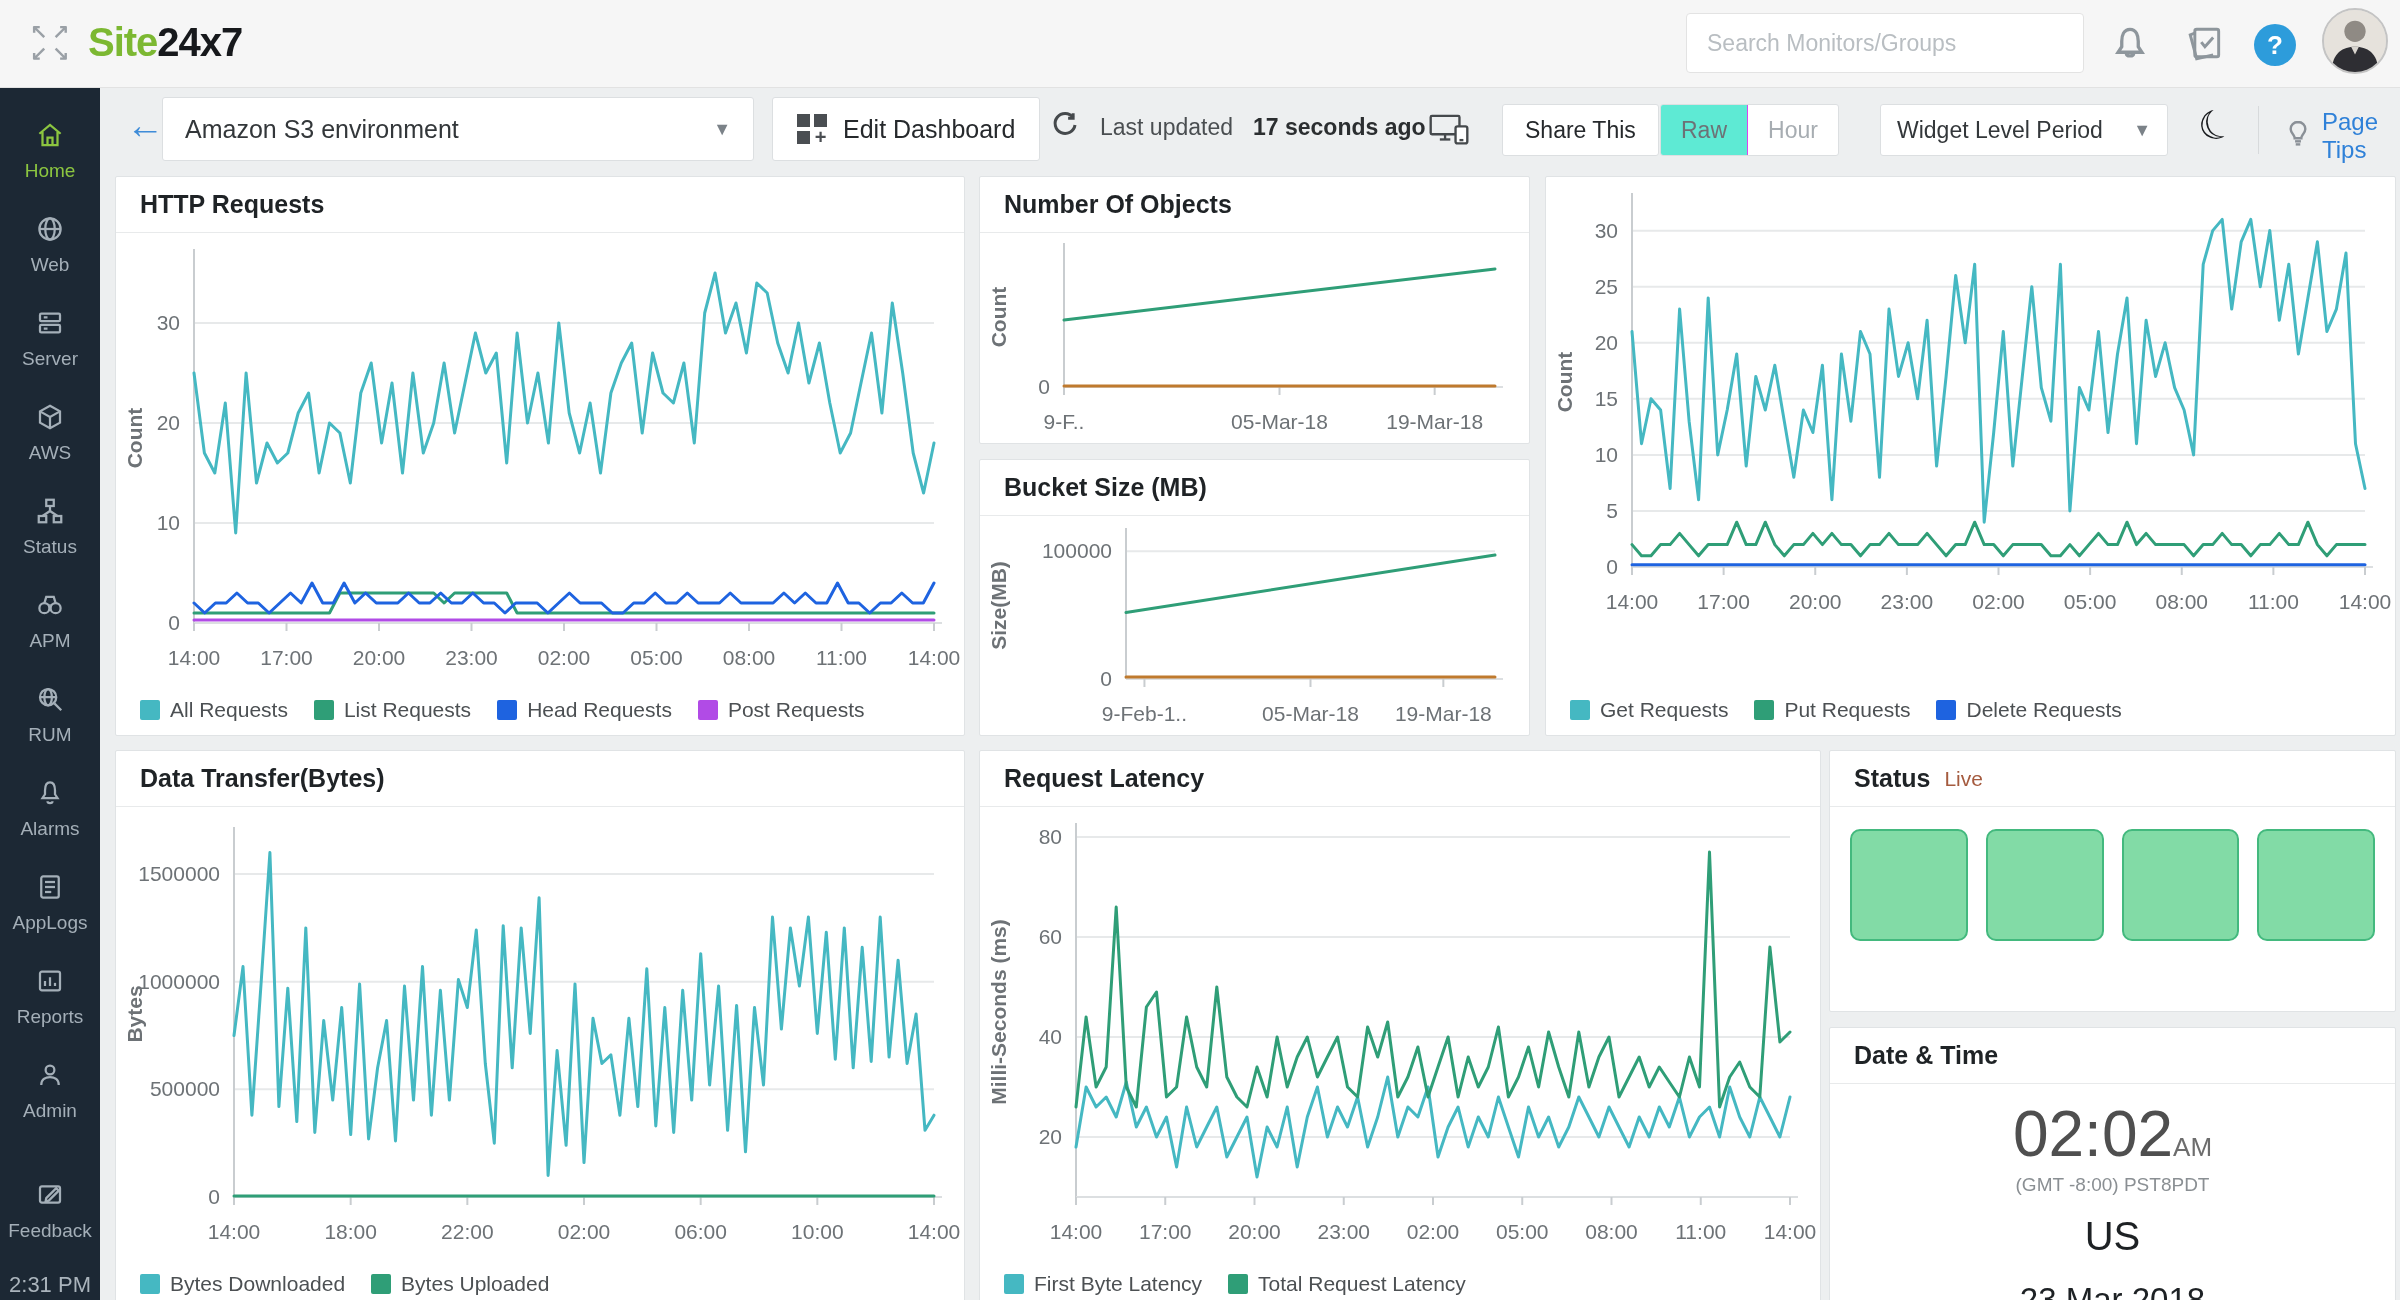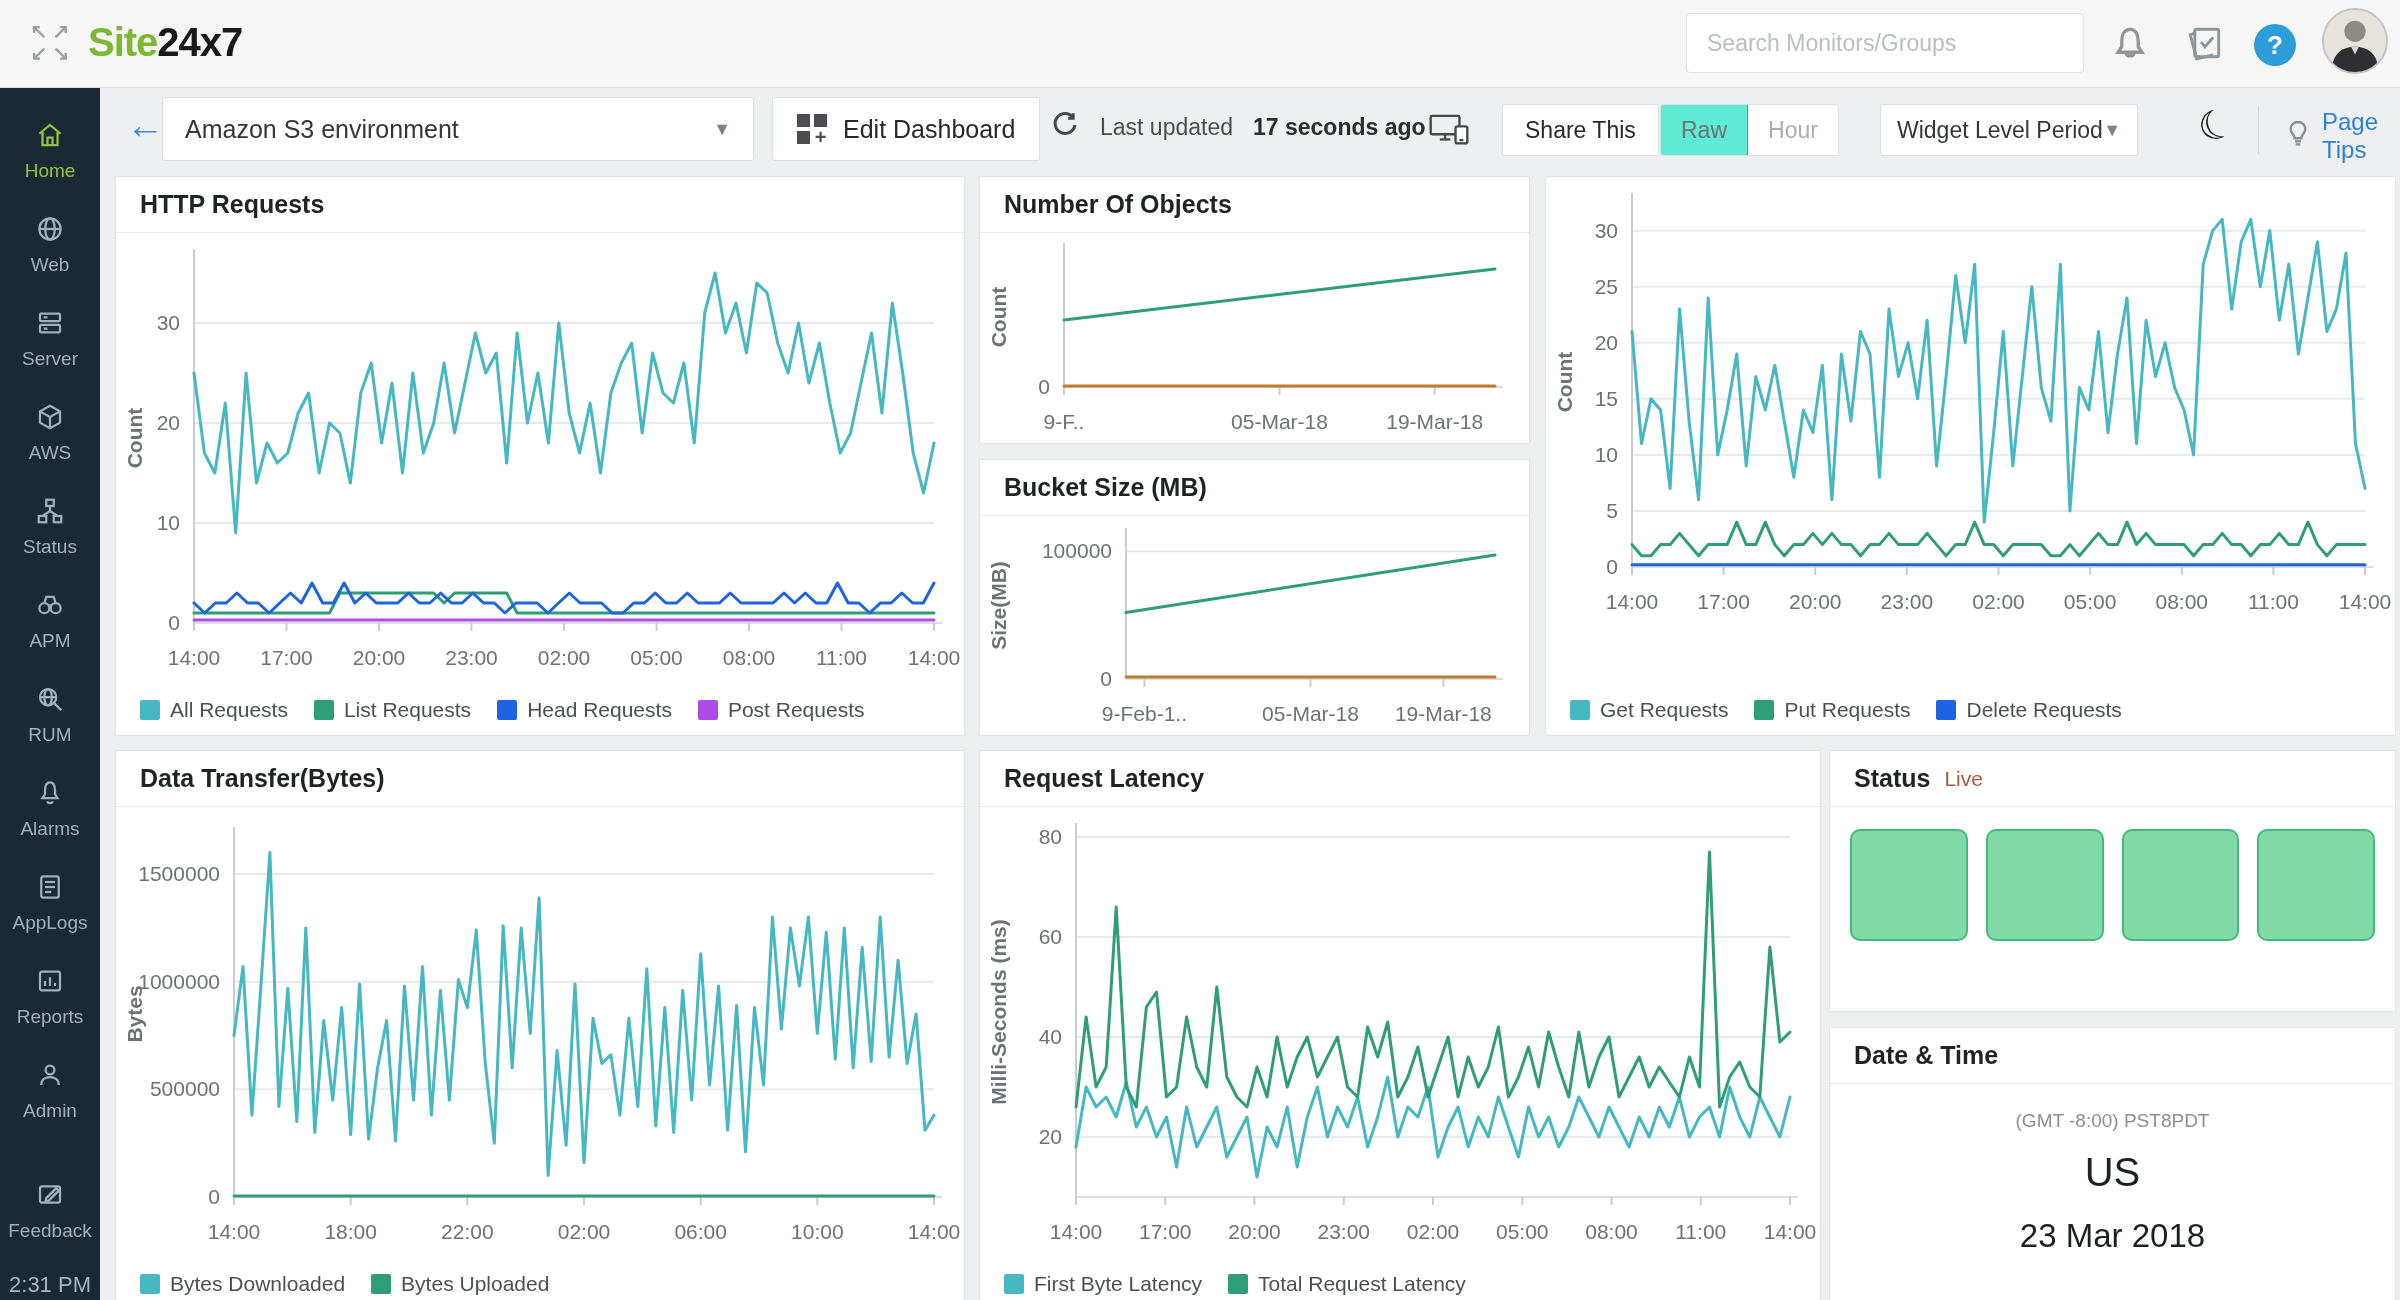--- a/index.html
+++ b/index.html
@@ -60,21 +60,21 @@
   .updated .t2 { font-size:23px; color:#2b2e30; font-weight:bold; }
   .devices { left:1328px; top:24px; }
   .share-btn { left:1388px; top:16px; height:52px; background:#fff; border:1px solid #dcdfe1; border-radius:3px;
                padding:0 22px; cursor:pointer;margin-left:14px; }
   .share-btn .txt { font-size:23px; color:#26292c; }
   .toggle { left:1560px; top:16px; height:52px; border:1px solid #dcdfe1; border-radius:3px; overflow:hidden;
             background:#fff; }
   .toggle .opt { padding:0 20px; height:100%; display:flex; align-items:center; font-size:23px; cursor:pointer; }
   .toggle .sel { background:#5eead4; color:#6d7276; border-right:1px solid #d946ef; }
   .toggle .uns { color:#a7adb2; }
-  .period-select { left:1780px; top:16px; width:258px; height:52px; background:#fff; border:1px solid #dcdfe1;
+  .period-select { left:1780px; top:16px; width:288px; height:52px; background:#fff; border:1px solid #dcdfe1;
                    border-radius:3px; padding:0 16px; justify-content:space-between; cursor:pointer; }
   .period-select .val { font-size:23px; color:#33373a; }
   .moon { left:2098px; top:14px; font-size:40px; color:#16181b; cursor:pointer; transform:rotate(-22deg); }
   .vdiv { left:2158px; top:18px; width:1px; height:48px; background:#d7dadc; }
   .pagetips { left:2182px; top:20px; gap:8px; cursor:pointer; }
   .pagetips .txt { font-size:24px; color:#2f81d8; }
 
   
   .panel { position:absolute; background:#fff; border:1px solid #e0e3e5; border-radius:2px;
            display:flex; flex-direction:column; }
@@ -579,19 +579,22 @@
         <div class="status-box" style="background: rgb(130, 219, 166); border: 2px solid rgb(67, 185, 126);"></div>
         <div class="status-box" style="background: rgb(130, 219, 166); border: 2px solid rgb(67, 185, 126);"></div>
       </div>
   </div>
 
   <div class="panel" id="p-datetime">
     <div class="panel-hd">
         <span class="ttl">Date &amp; Time</span>
       </div>
     <div class="dt-body">
+      <div class="dt-time">
+        <span>02:02</span><span class="mer">AM</span>
+      </div>
       <div class="dt-tz">(GMT -8:00) PST8PDT</div>
       <div class="dt-region">US</div>
       <div class="dt-date">23 Mar 2018</div>
     </div>
   </div>
 
 </div>
 
 </body></html>

